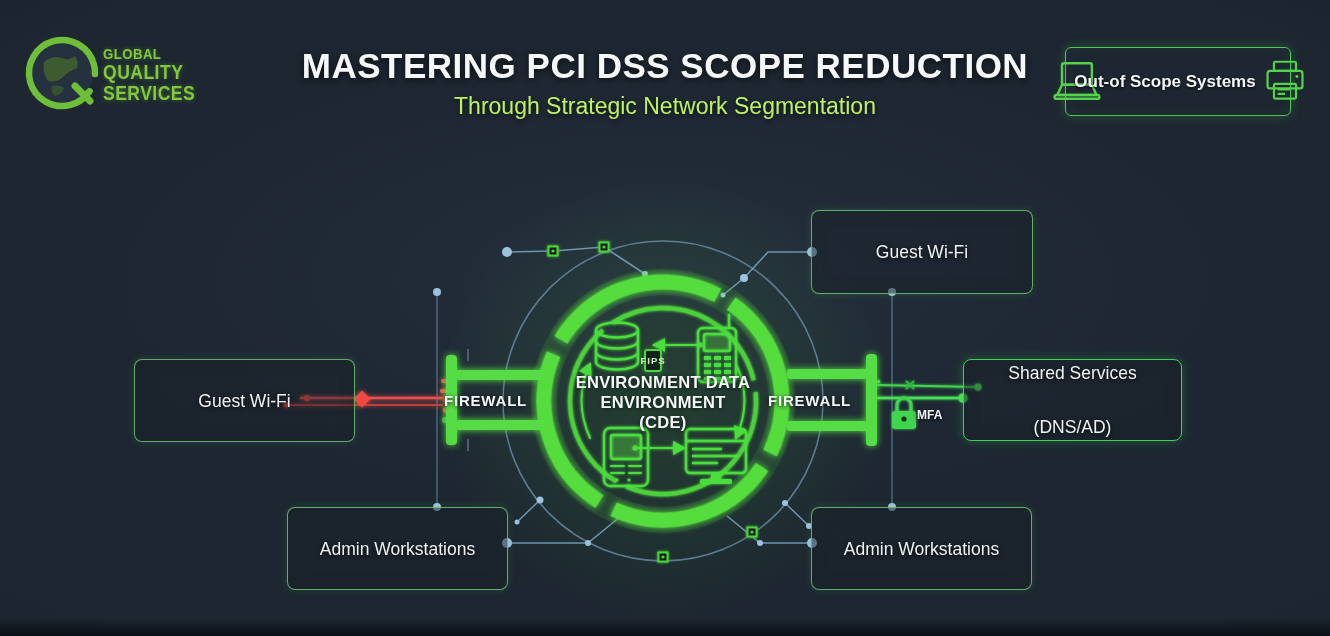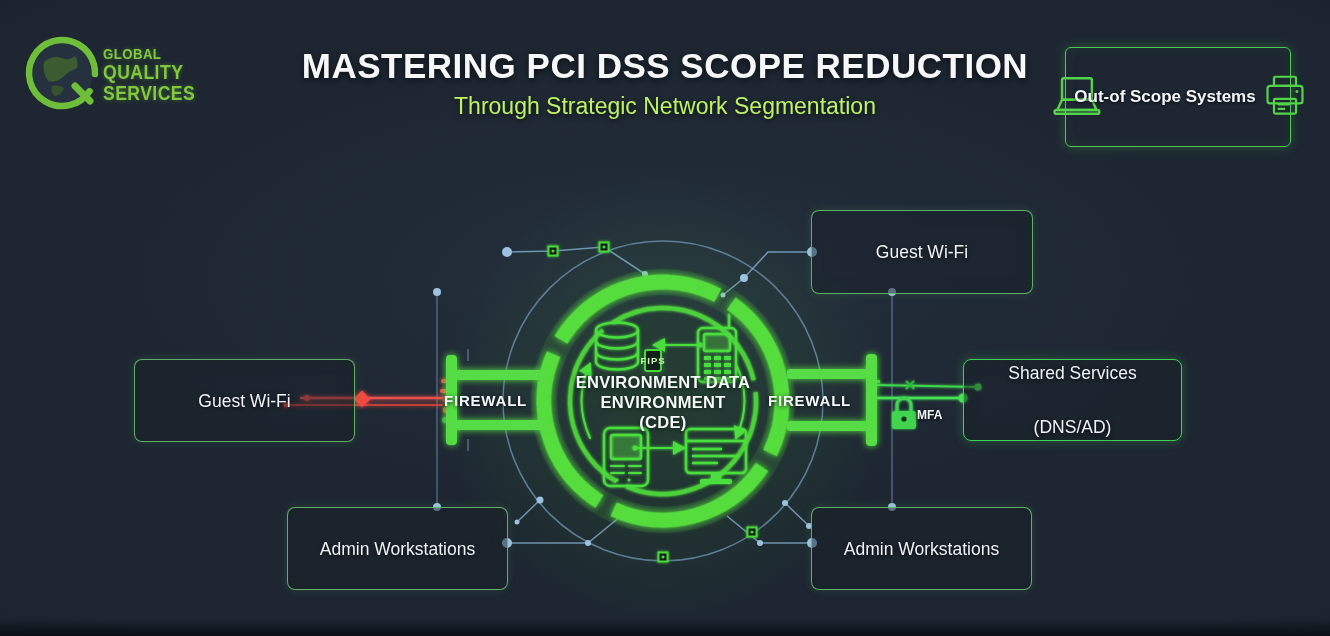--- a/index.html
+++ b/index.html
@@ -31,21 +31,21 @@
   .logo-text .l1{font-size:15px;line-height:17px;}
   .logo-text .l2{font-size:20px;line-height:21px;}
   .logo-text .l3{font-size:20px;line-height:21px;}
 
   .title-wrap{position:absolute;left:0;top:46px;width:100%;text-align:center;z-index:5;}
   .title-wrap .t1{font-size:35px;font-weight:800;letter-spacing:.5px;color:#f5f7f9;
     text-shadow:0 2px 7px rgba(0,0,0,.65);}
   .title-wrap .t2{font-size:23px;font-weight:400;color:#bef264;margin-top:7px;
     text-shadow:0 2px 5px rgba(0,0,0,.6);}
 
-  .oos-panel{position:absolute;left:1065px;top:47px;width:226px;height:100px;z-index:5;
+  .oos-panel{position:absolute;left:1065px;top:47px;width:226px;height:69px;z-index:5;
     border:1.5px solid #4cc654;border-radius:6px;
     box-shadow:0 0 12px rgba(80,210,80,.28), inset 0 0 14px rgba(80,210,80,.08);
     display:flex;align-items:center;justify-content:center;padding:0 8px;box-sizing:border-box;}
   .oos-panel .oos-label{font-size:17px;font-weight:600;color:#f3f6f8;white-space:nowrap;
     margin-left:-30px;margin-right:6px;text-shadow:0 1px 3px rgba(0,0,0,.8);position:relative;z-index:2;}
   .oos-panel svg{flex:none;}
 
   
   .nbox{position:absolute;z-index:5;border:1.5px solid rgba(106,186,114,.9);border-radius:8px;
     background:rgba(26,34,42,.45);

